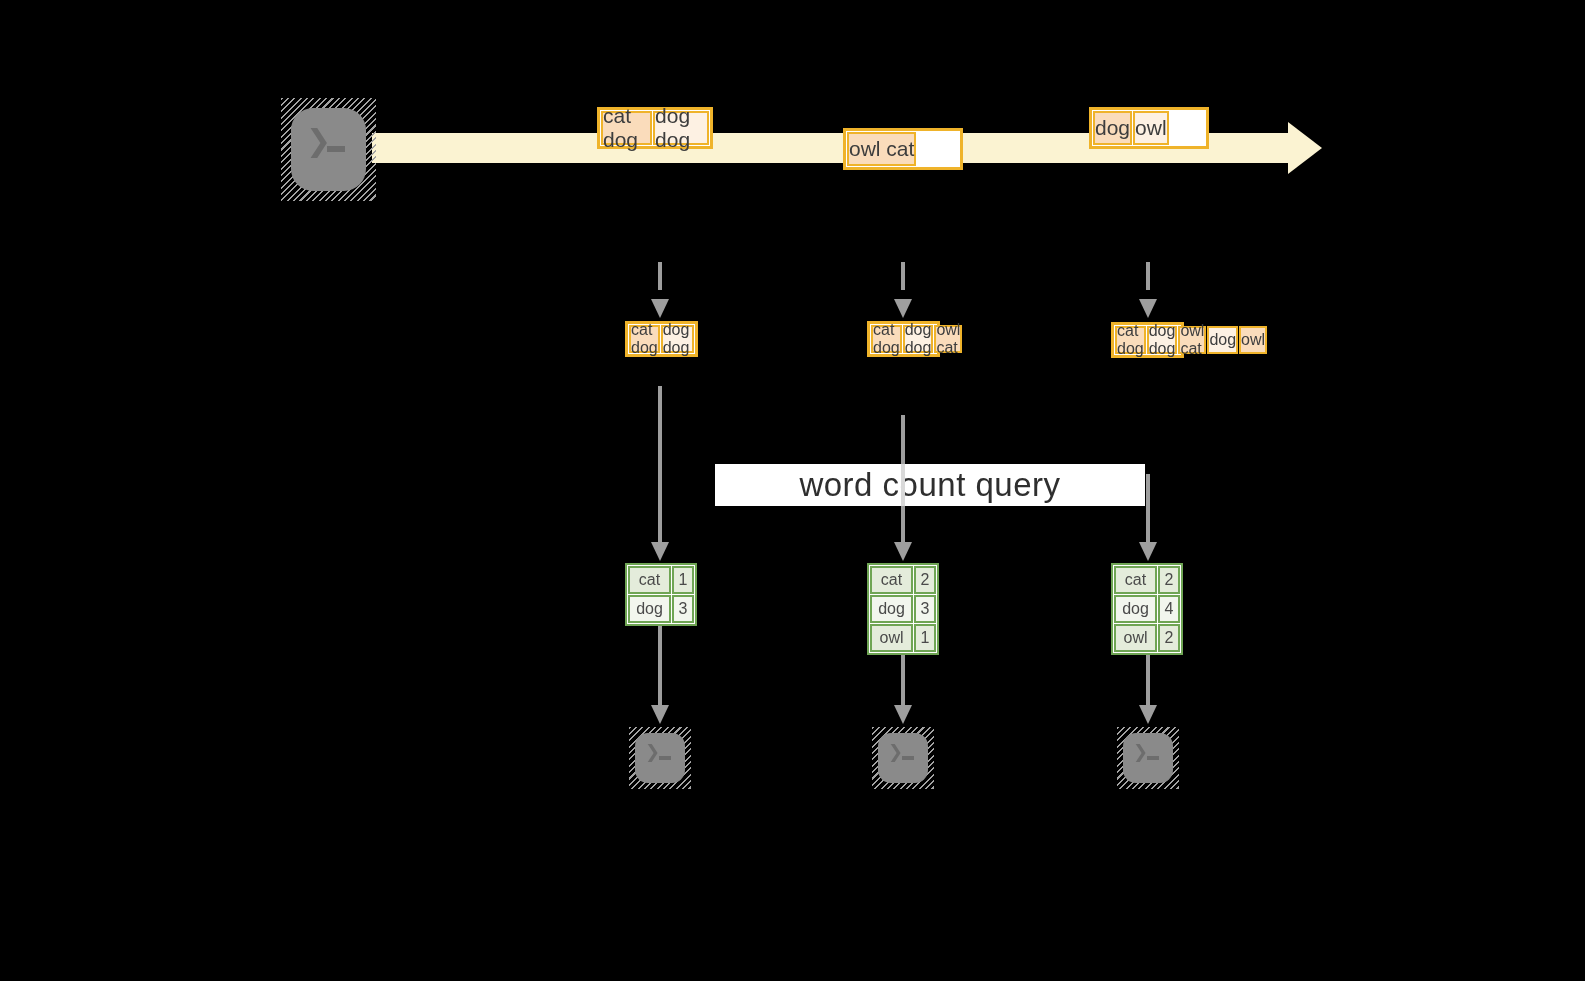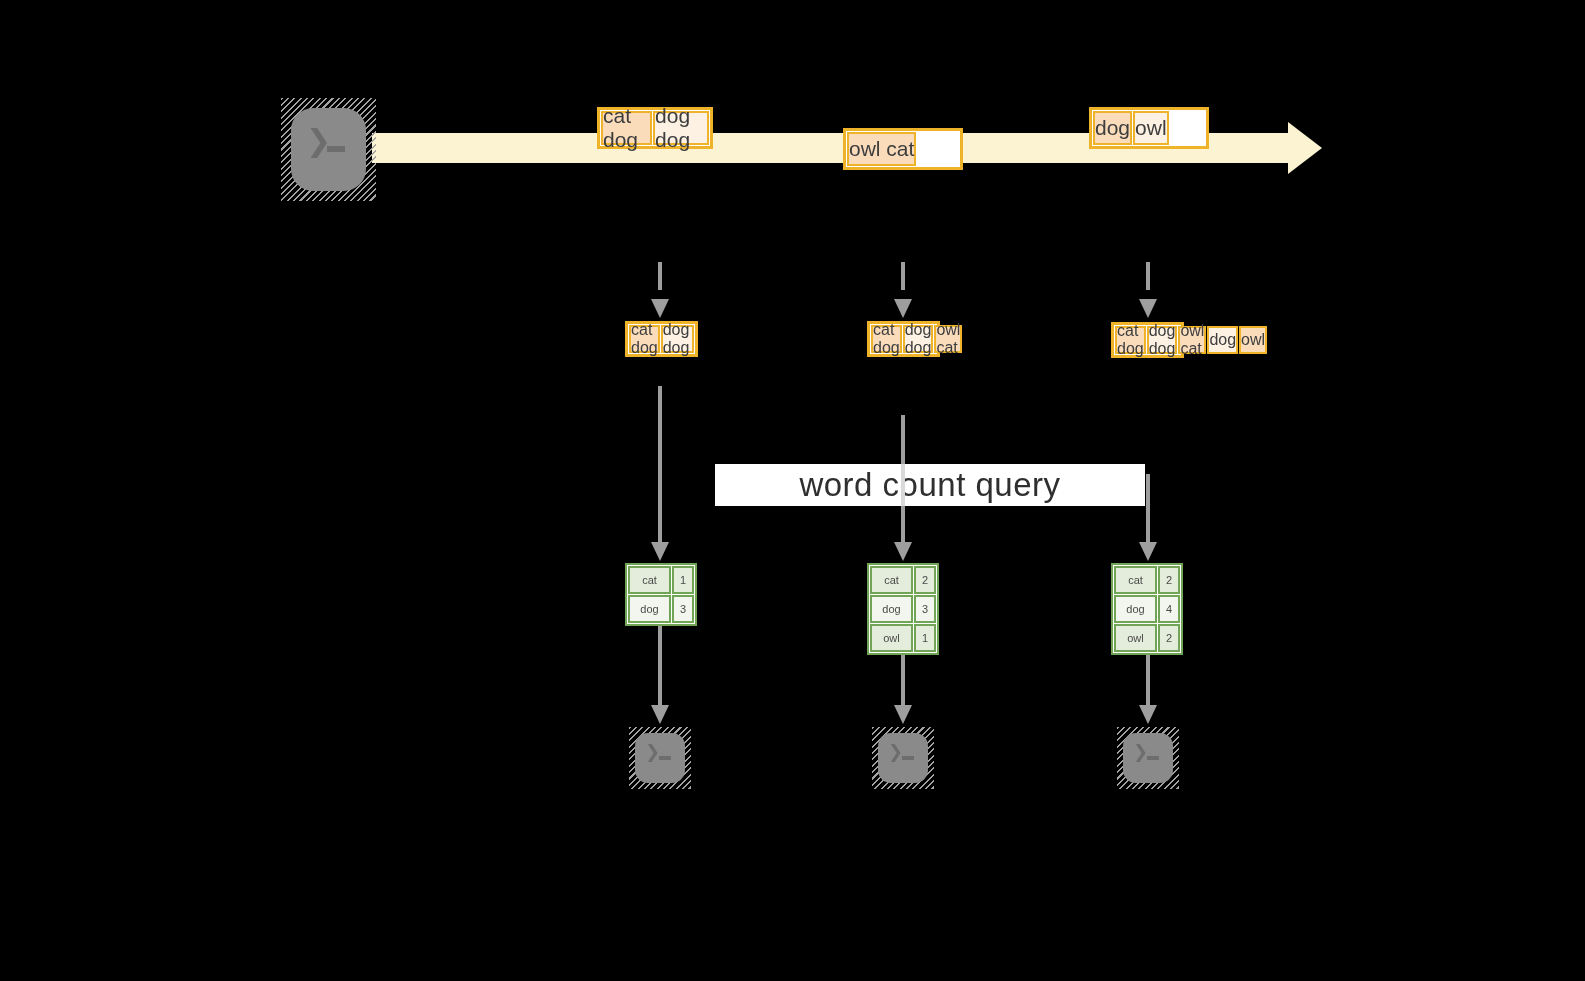--- a/index.html
+++ b/index.html
@@ -53,21 +53,21 @@
   
   .gtable {
     box-sizing:border-box; z-index:4;
     background:#ffffff; border:2px solid #6fa554; padding:1px;
     display:flex; flex-direction:column; gap:1px;
   }
   .grow { display:grid; grid-template-columns:43px 22px; gap:1px; }
   .gcell {
     box-sizing:border-box; border:2px solid #6fa554; height:28px;
     display:flex; align-items:center; justify-content:center;
-    font-size:11px; color:#4a4a4a;
+    font-size:16px; color:#4a4a4a;
   }
   .gtable .grow:nth-child(odd)  .gcell { background:#e4ecdb; }
   .gtable .grow:nth-child(even) .gcell { background:#f2f6ee; }
 
   
   .term {
     z-index:3;
     background:repeating-linear-gradient(135deg,#a3a3a3 0 1.5px,rgba(0,0,0,0) 1.5px 4.5px);
   }
   .term-inner { position:absolute; background:#8a8a8a; }

